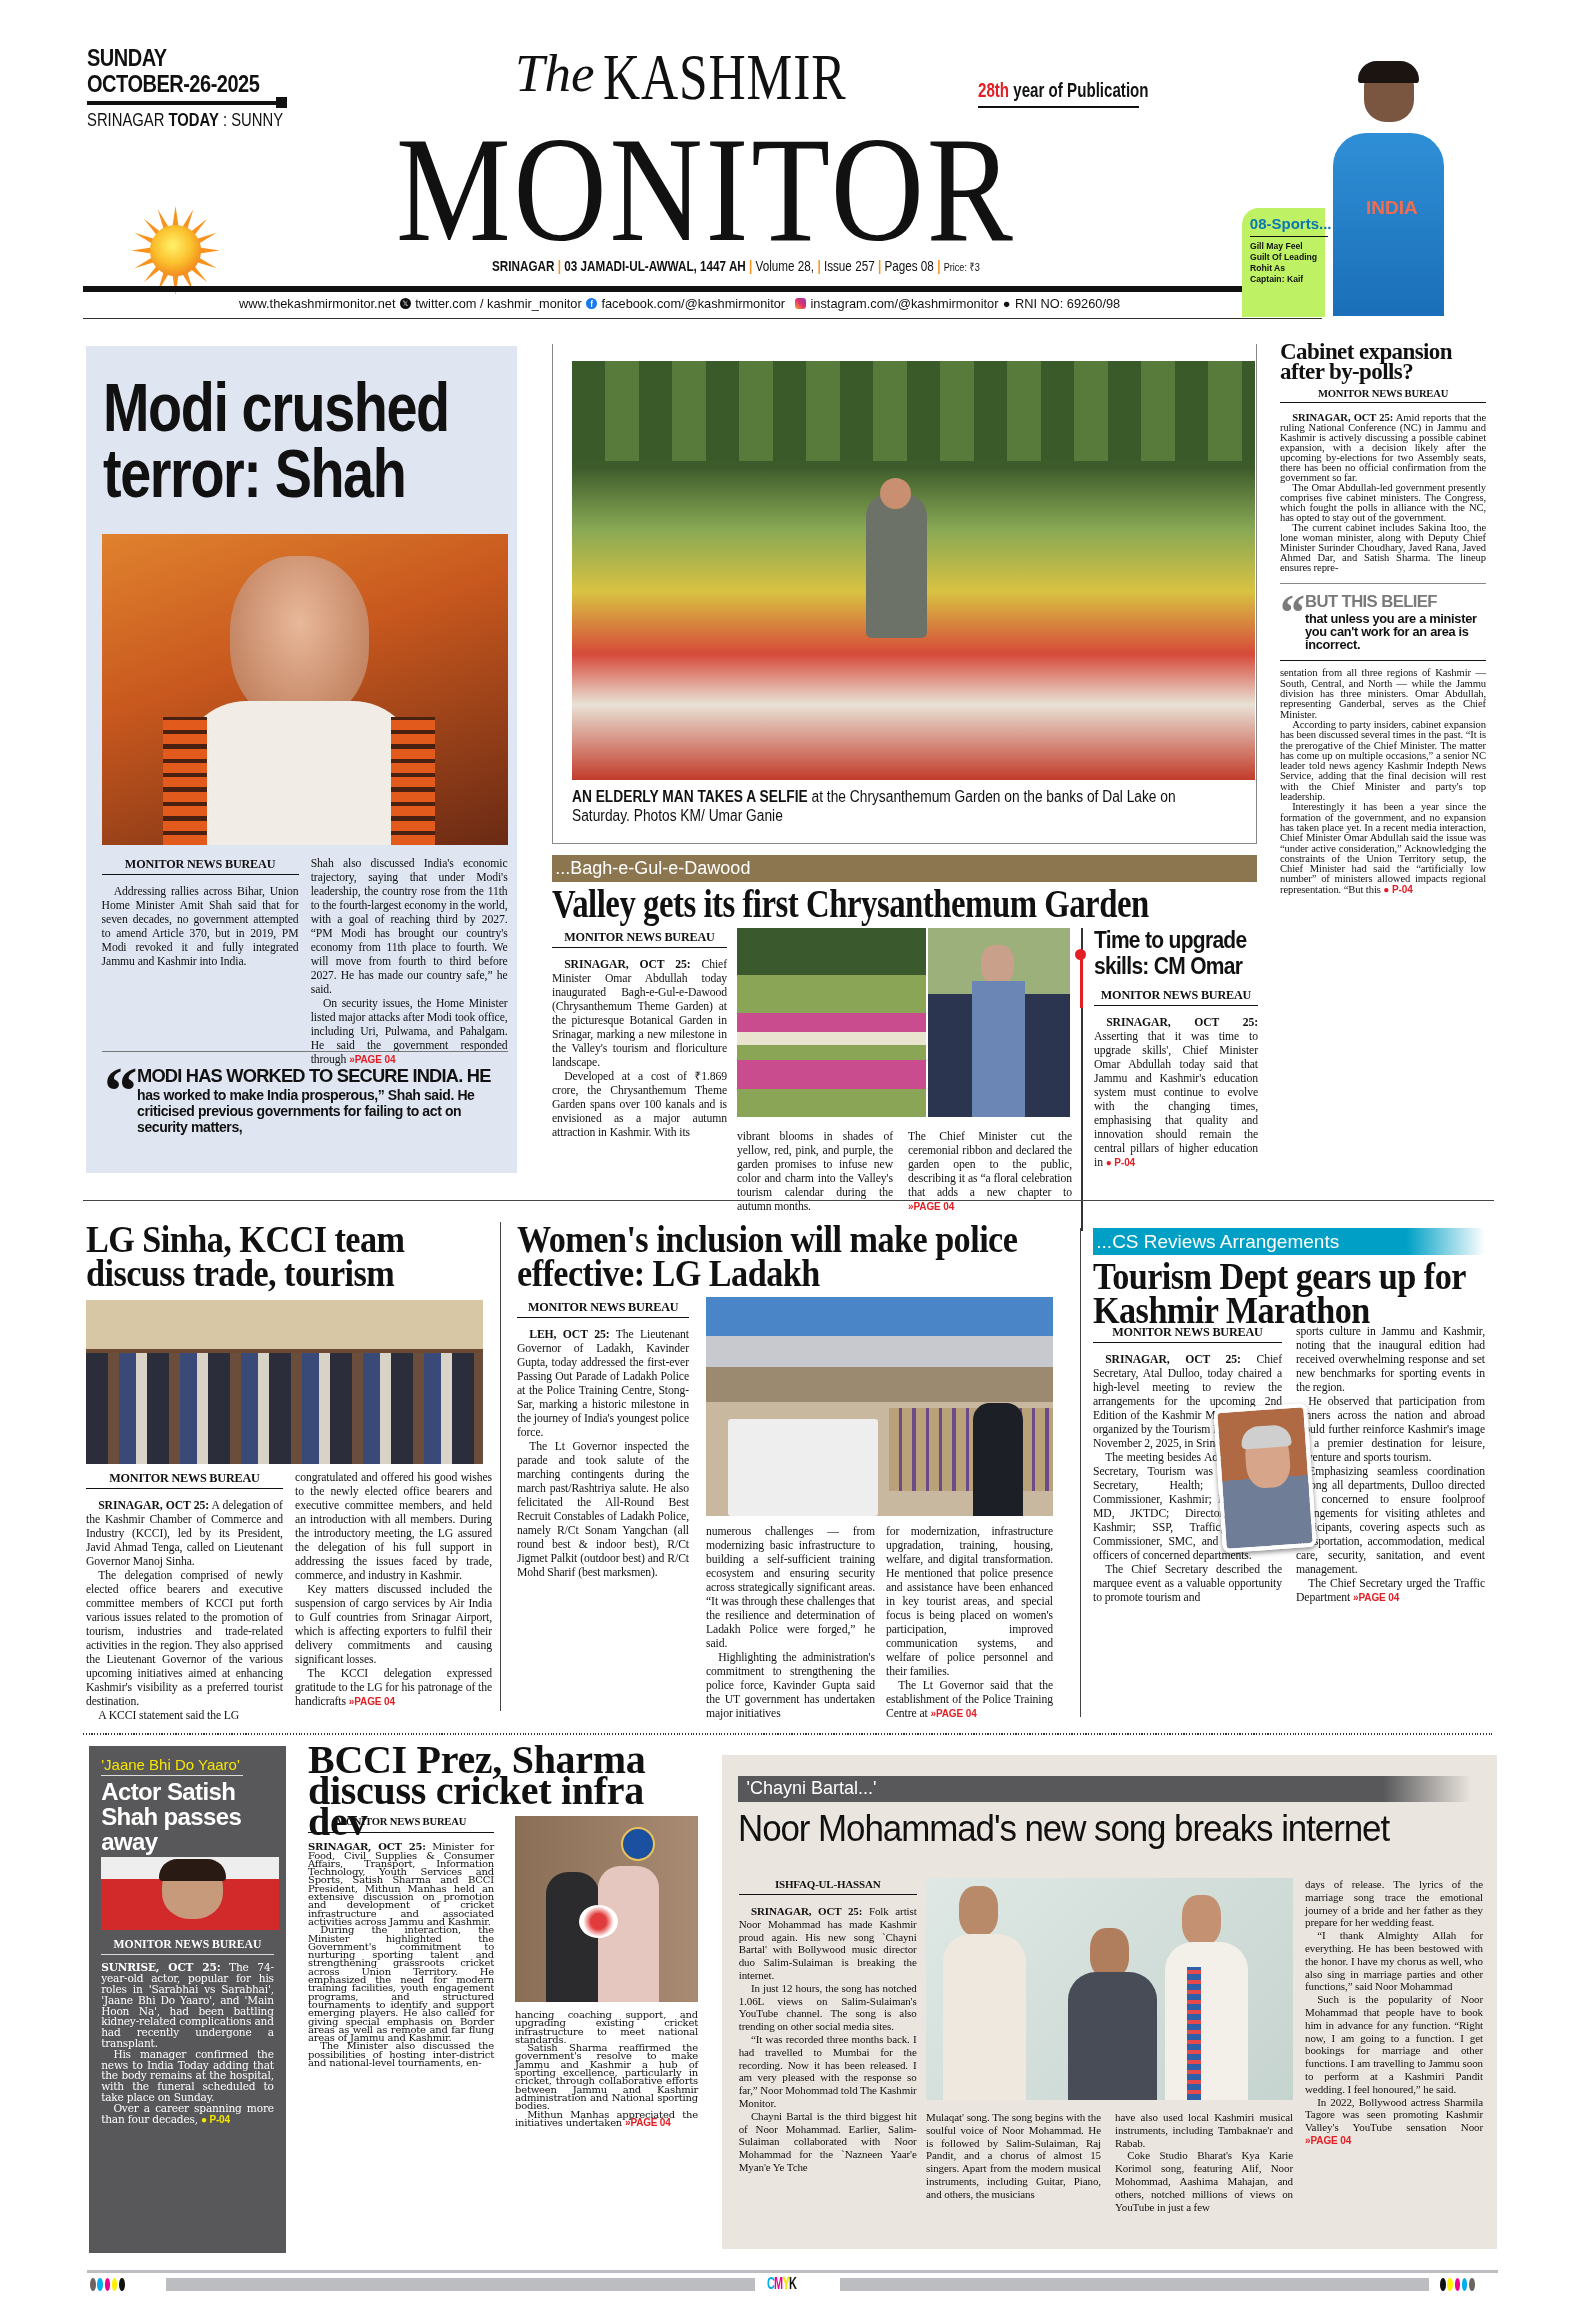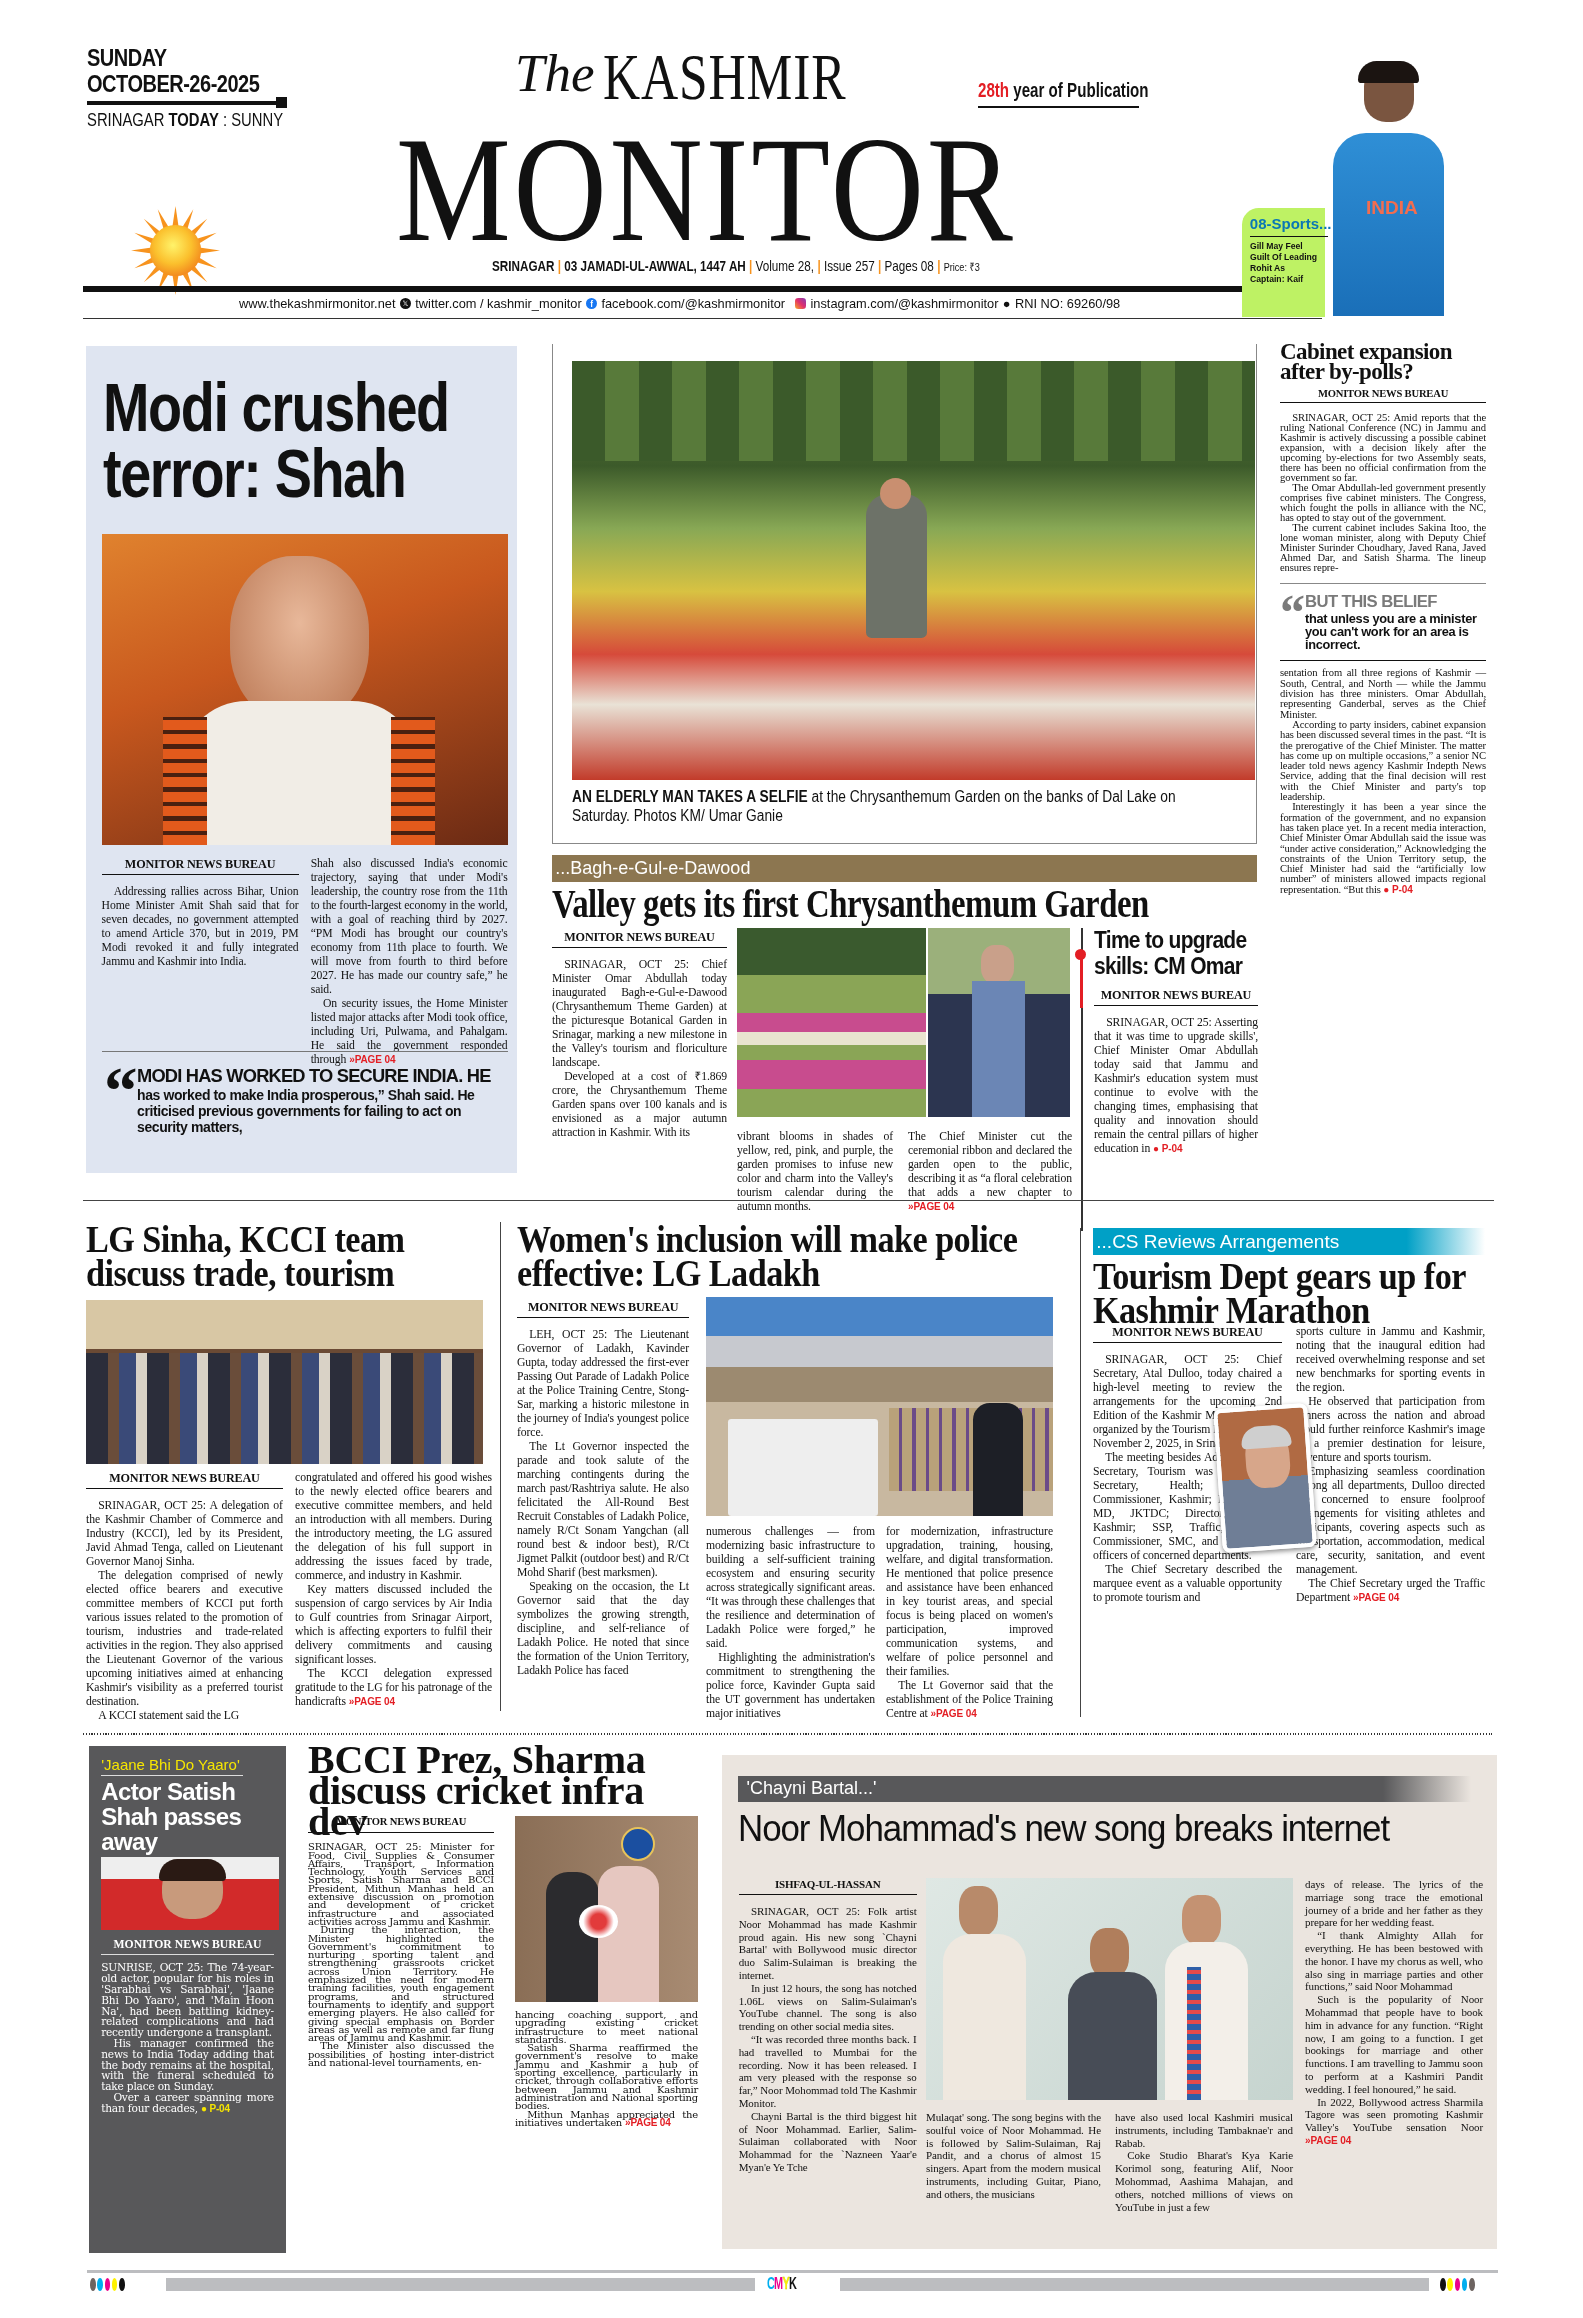--- a/index.html
+++ b/index.html
@@ -4,21 +4,21 @@
 <style>
 *{box-sizing:border-box;margin:0;padding:0}
 html,body{width:1583px;height:2319px;background:#fff;overflow:hidden}
 body{position:relative;font-family:"Liberation Serif",serif;color:#111}
 .abs{position:absolute}
 .cond{font-family:"Liberation Sans",sans-serif;}
 .serif{font-family:"Liberation Serif",serif;}
 .body-text{font-family:"Liberation Serif",serif;font-size:11.7px;line-height:14px;text-align:justify;hyphens:auto;letter-spacing:-0.1px}
 .body-text p{text-indent:12.2px}
 .body-text p:first-child{text-indent:0}
-.dateline{font-weight:normal}
+.dateline{font-weight:bold}
 .bureau{font-family:"Liberation Serif",serif;font-weight:bold;font-size:12.2px;text-align:center;border-bottom:1.1px solid #111;padding-bottom:3.3px;margin-bottom:10px;letter-spacing:-0.2px}
 .jump{color:#e31e24;font-family:"Liberation Sans",sans-serif;font-weight:bold;font-size:10px;white-space:nowrap}
 .cols{display:grid;column-gap:13.3px}
 .photo{position:absolute;overflow:hidden}
 .hr{position:absolute;background:#444}
 
 .mast-date-day{font-family:"Liberation Sans",sans-serif;font-weight:bold;font-size:24.4px;letter-spacing:-0.6px;transform:scaleX(0.82);transform-origin:left}
 .mast-date{font-family:"Liberation Sans",sans-serif;font-weight:bold;font-size:24.4px;letter-spacing:-0.6px;transform:scaleX(0.82);transform-origin:left}
 .logo-the{font-family:"Liberation Serif",serif;font-style:italic;font-size:53px}
 .logo-kashmir{font-family:"Liberation Serif",serif;font-size:66px;letter-spacing:1.1px;transform:scaleX(0.78);transform-origin:left}
@@ -255,21 +255,20 @@
   </div>
 </div>
 <div class="hr" style="left:500px;top:1222px;width:1.1px;height:489px"></div>
 
 <div class="abs" style="left:517px;top:1222px;width:533px">
   <div class="headline-serif" style="font-size:38px;line-height:34px;transform:scaleX(0.9);transform-origin:left;width:589px">Women's inclusion will make police effective: LG Ladakh</div>
   <div style="position:absolute;left:0;top:78px;width:172px" class="body-text">
     <div class="bureau" style="text-align:left;padding-left:11px">MONITOR NEWS BUREAU</div>
     <p><span class="dateline">LEH, OCT 25:</span><span> The Lieutenant Governor of Ladakh, Kavinder Gupta, today addressed the first-ever Passing Out Parade of Ladakh Police at the Police Training Centre, Stong-Sar, marking a historic milestone in the journey of India's youngest police force.</span></p>
     <p>The Lt Governor inspected the parade and took salute of the marching contingents during the march past/Rashtriya salute. He also felicitated the All-Round Best Recruit Constables of Ladakh Police, namely R/Ct Sonam Yangchan (all round best &amp; indoor best), R/Ct Jigmet Palkit (outdoor best) and R/Ct Mohd Sharif (best marksmen).</p>
-    <p>Speaking on the occasion, the Lt Governor said that the day symbolizes the growing strength, discipline, and self-reliance of Ladakh Police. He noted that since the formation of the Union Territory, Ladakh Police has faced</p>
   </div>
   <div class="photo" style="left:189px;top:75px;width:347px;height:219px;background:linear-gradient(180deg,#4a85c8 0 18%,#c7c9cf 18% 32%,#9c8a70 32% 48%,#c8b8a0 48% 100%)">
     <div style="position:absolute;left:22px;top:122px;width:150px;height:97px;background:#eeeeee;border-radius:3.3px"></div>
     <div style="position:absolute;left:183px;top:111px;width:164px;height:83px;background:repeating-linear-gradient(90deg,#b9a27a 0 10px,#6b4b88 10px 13.3px)"></div>
     <div style="position:absolute;left:267px;top:106px;width:50px;height:114px;background:#1d1f26;border-radius:16.7px 16.7px 0 0"></div>
   </div>
   <div style="position:absolute;left:189px;top:303px;width:169px" class="body-text">
     <p style="text-indent:0">numerous challenges — from modernizing basic infrastructure to building a self-sufficient training ecosystem and ensuring security across strategically significant areas. “It was through these challenges that the resilience and determination of Ladakh Police were forged,” he said.</p>
     <p>Highlighting the administration's commitment to strengthening the police force, Kavinder Gupta said the UT government has undertaken major initiatives</p>
   </div>

